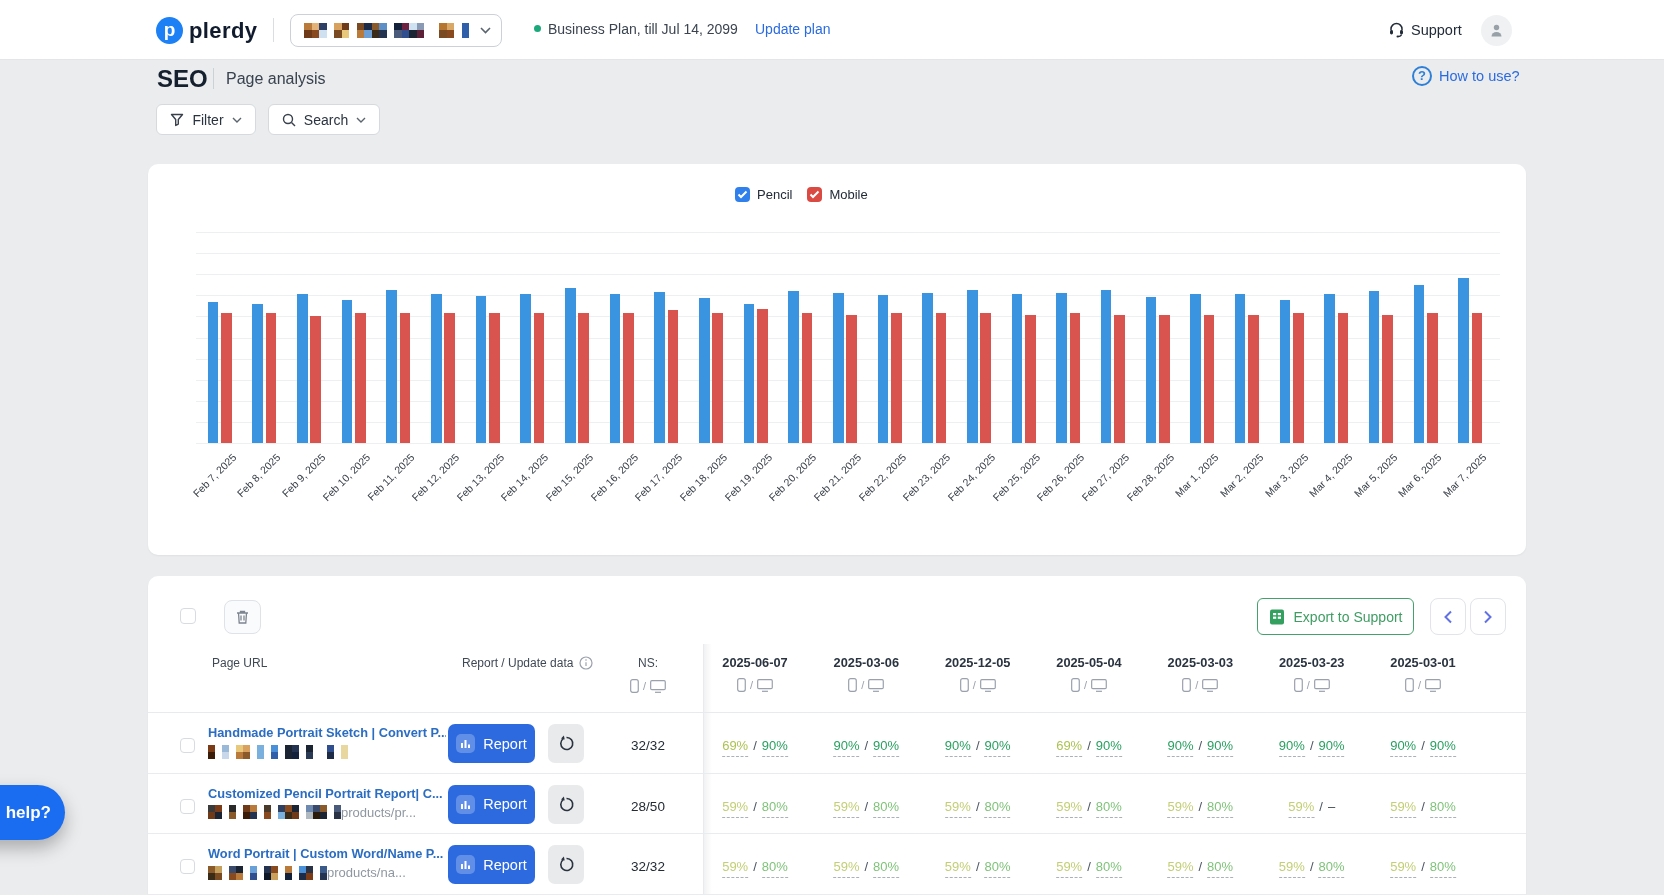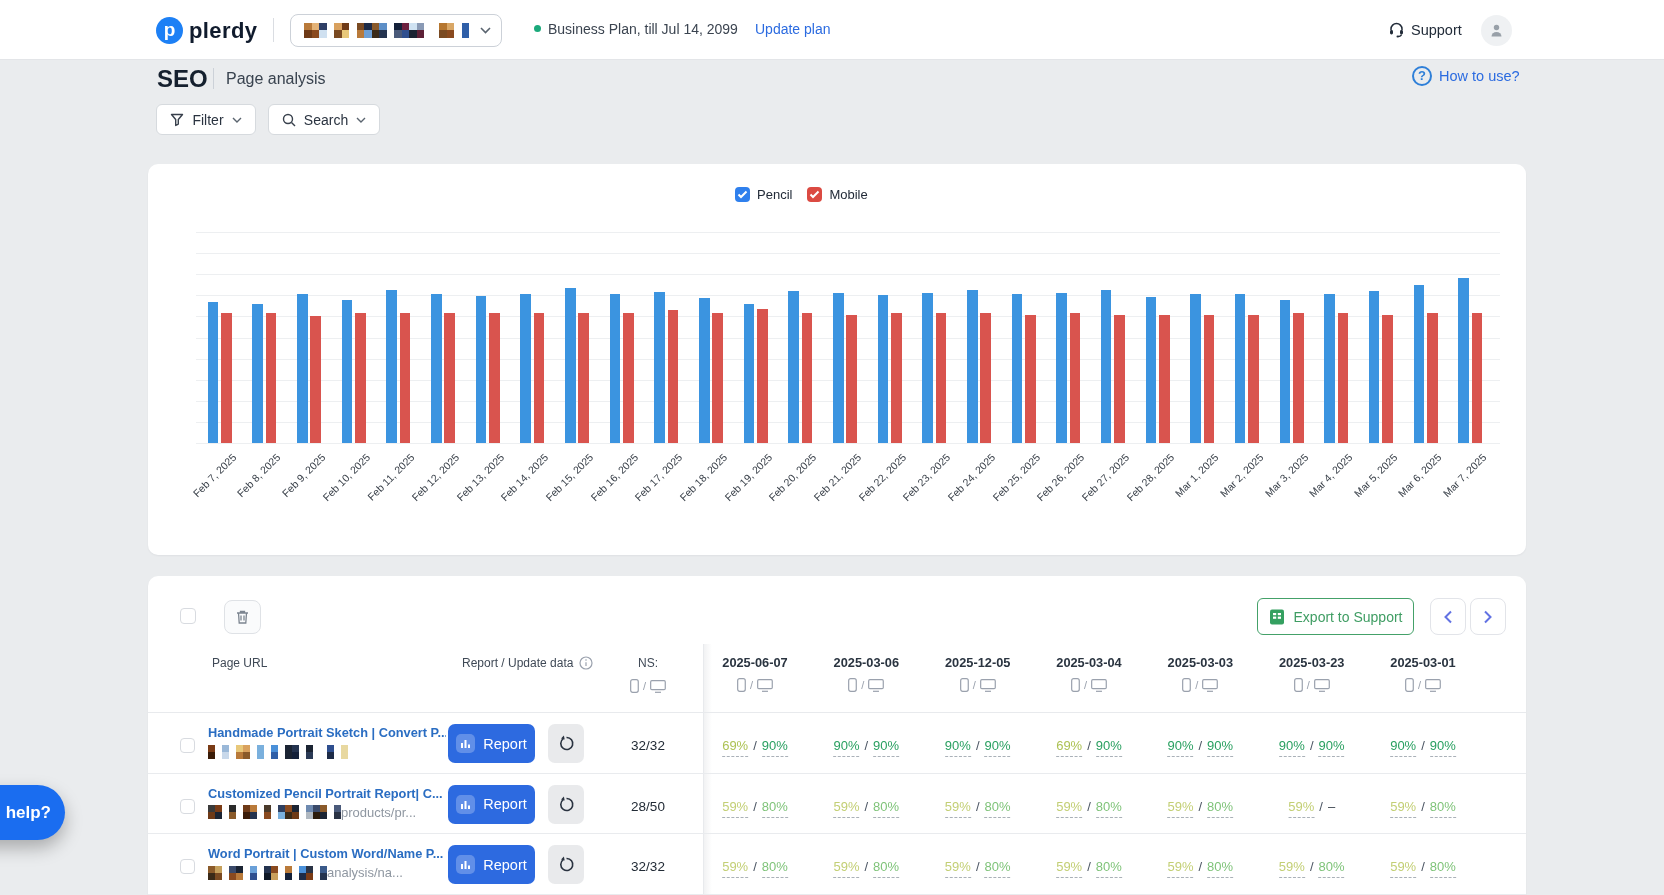--- a/index.html
+++ b/index.html
@@ -357,21 +357,21 @@
       <div class="dicons" style="left: 829.7px;">
         <svg width="9" height="14" viewBox="0 0 9 14">
           <rect x="0.7" y="0.7" width="7.6" height="12.6" rx="2" fill="none" stroke="#9aa1ad" stroke-width="1.2"></rect>
         </svg>
         <span>/</span>
         <svg width="16" height="13" viewBox="0 0 16 13">
           <rect x="0.7" y="0.7" width="14.6" height="9" rx="1.2" fill="none" stroke="#9aa1ad" stroke-width="1.2"></rect>
           <line x1="5" y1="12.3" x2="11" y2="12.3" stroke="#9aa1ad" stroke-width="1.2"></line>
         </svg>
       </div>
-      <div class="dhead" style="left: 941px;">2025-03-04</div>
+      <div class="dhead" style="left: 941px;">2025-05-04</div>
       <div class="dicons" style="left: 941px;">
         <svg width="9" height="14" viewBox="0 0 9 14">
           <rect x="0.7" y="0.7" width="7.6" height="12.6" rx="2" fill="none" stroke="#9aa1ad" stroke-width="1.2"></rect>
         </svg>
         <span>/</span>
         <svg width="16" height="13" viewBox="0 0 16 13">
           <rect x="0.7" y="0.7" width="14.6" height="9" rx="1.2" fill="none" stroke="#9aa1ad" stroke-width="1.2"></rect>
           <line x1="5" y1="12.3" x2="11" y2="12.3" stroke="#9aa1ad" stroke-width="1.2"></line>
         </svg>
       </div>
@@ -586,21 +586,21 @@
             <span class="mc" style="width: 7px; height: 14px; background: linear-gradient(rgb(36, 51, 79) 50%, rgb(15, 24, 38) 50%);"></span>
             <span class="mc" style="width: 7px; height: 14px; background: linear-gradient(rgb(138, 74, 31) 50%, rgb(202, 160, 92) 50%);"></span>
             <span class="mgap" style="width: 7px;"></span>
             <span class="mc" style="width: 7px; height: 14px; background: linear-gradient(rgb(185, 122, 58) 50%, rgb(20, 33, 58) 50%);"></span>
             <span class="mgap" style="width: 7px;"></span>
             <span class="mc" style="width: 7px; height: 14px; background: linear-gradient(rgb(74, 144, 217) 50%, rgb(29, 43, 71) 50%);"></span>
             <span class="mc" style="width: 7px; height: 14px; background: linear-gradient(rgb(42, 51, 69) 50%, rgb(122, 59, 22) 50%);"></span>
             <span class="mgap" style="width: 7px;"></span>
             <span class="mc" style="width: 7px; height: 14px; background: linear-gradient(rgb(58, 90, 138) 50%, rgb(36, 51, 79) 50%);"></span>
           </span>
-          <span class="suffix">analysis/na...</span>
+          <span class="suffix">products/na...</span>
         </div>
         <button class="repbtn">
           <span class="repic">
             <svg width="11" height="11" viewBox="0 0 11 11">
               <rect x="1" y="5" width="2" height="5" fill="#fff"></rect>
               <rect x="4.5" y="2" width="2" height="8" fill="#fff"></rect>
               <rect x="8" y="6.5" width="2" height="3.5" fill="#fff"></rect>
             </svg>
           </span>
           <span>Report</span>

